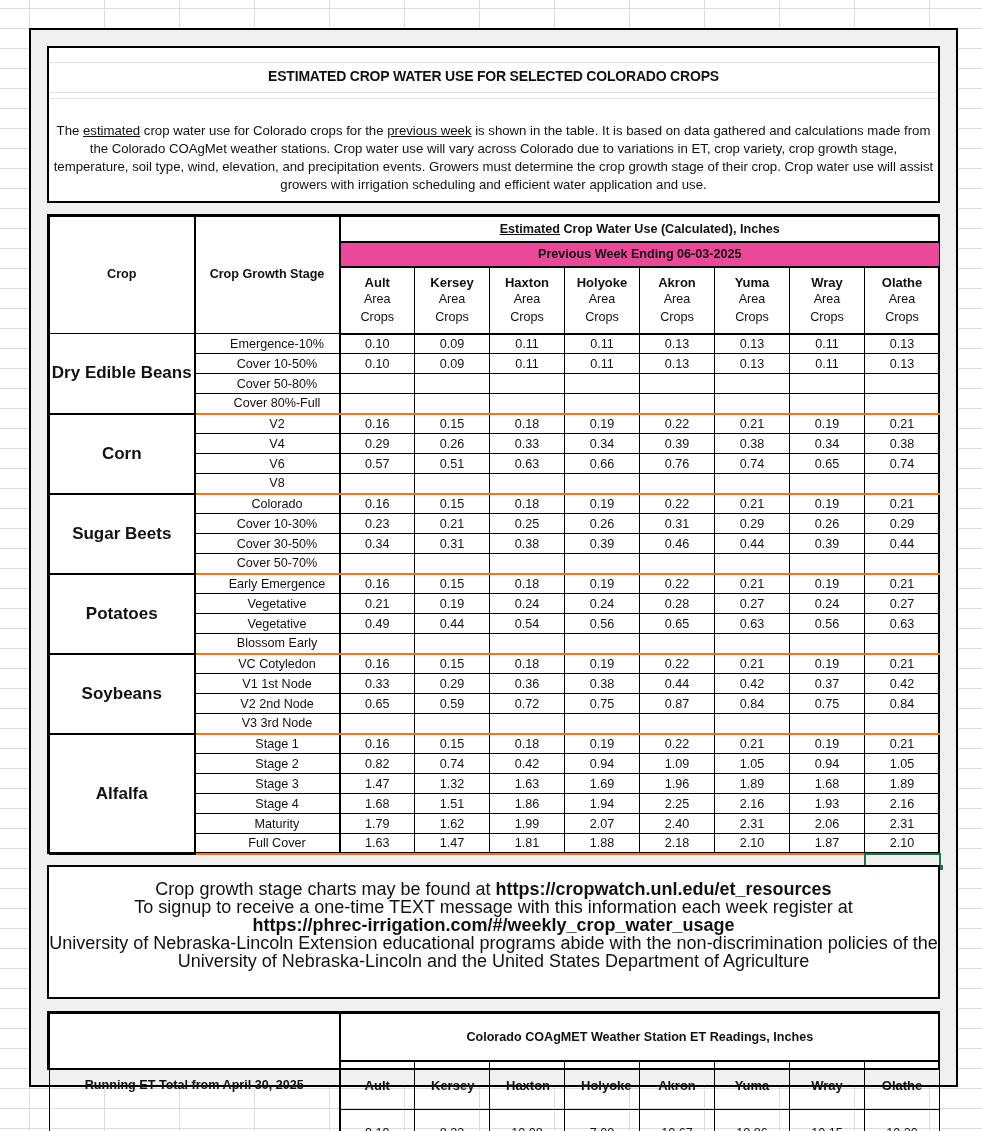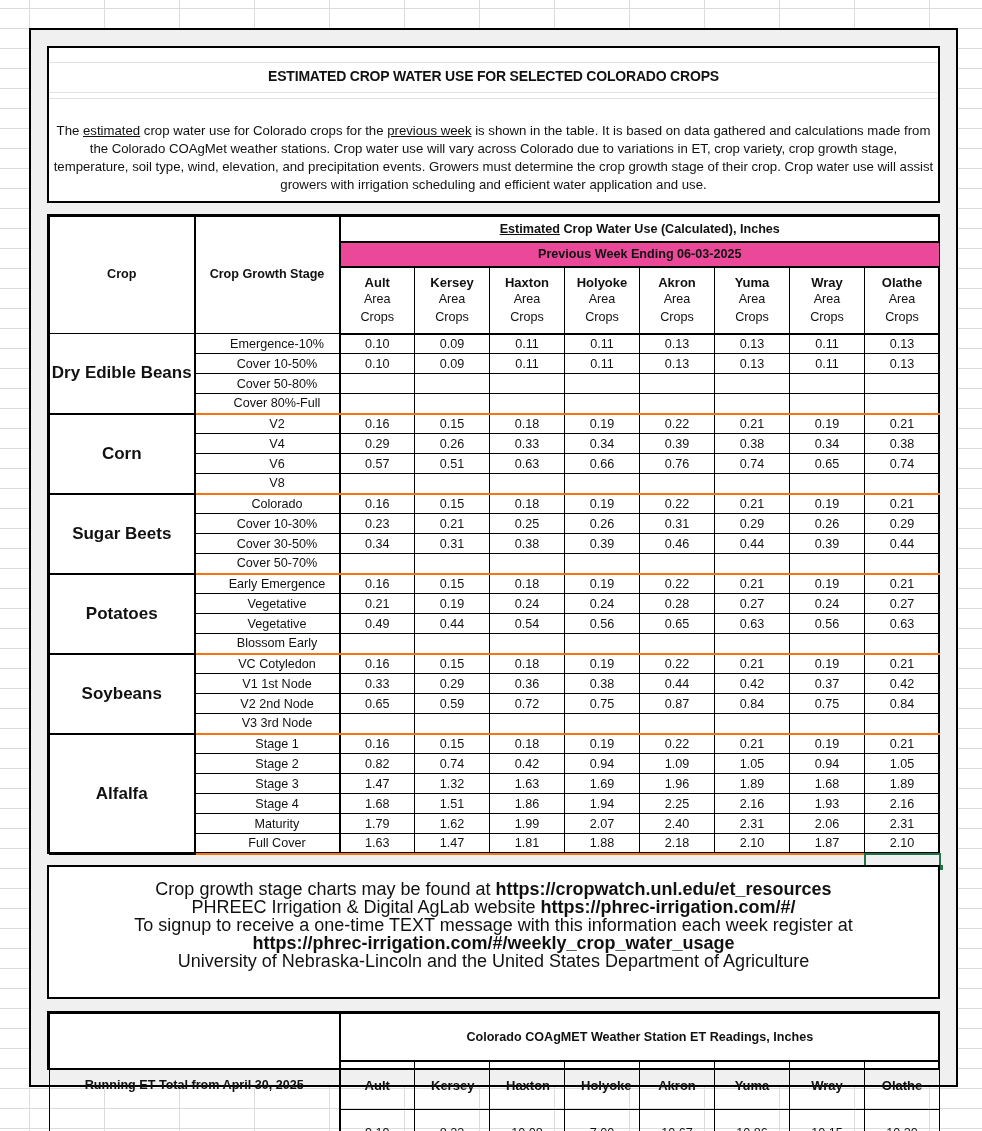--- a/index.html
+++ b/index.html
@@ -479,23 +479,23 @@
           </tr>
         </tbody>
     </table>
   </div>
 
   <div class="sel-cell"></div>
 
   <div class="box footer">
     <div class="lines">
       <div><span>Crop growth stage charts may be found at </span><b>https://cropwatch.unl.edu/et_resources</b></div>
-      <div><span>PHREEC Irrigation &amp; Digital AgLab website </span><b>https://phrec-irrigation.com/#/</b></div>
       <div>To signup to receive a one-time TEXT message with this information each week register at</div>
       <div><b>https://phrec-irrigation.com/#/weekly_crop_water_usage</b></div>
+      <div>University of Nebraska-Lincoln Extension educational programs abide with the non-discrimination policies of the</div>
       <div>University of Nebraska-Lincoln and the United States Department of Agriculture</div>
     </div>
   </div>
 
   <div class="box et">
     <table class="et-tbl">
       <colgroup>
         <col style="width:290px">
         <col style="width:75px">
           <col style="width:75px">

